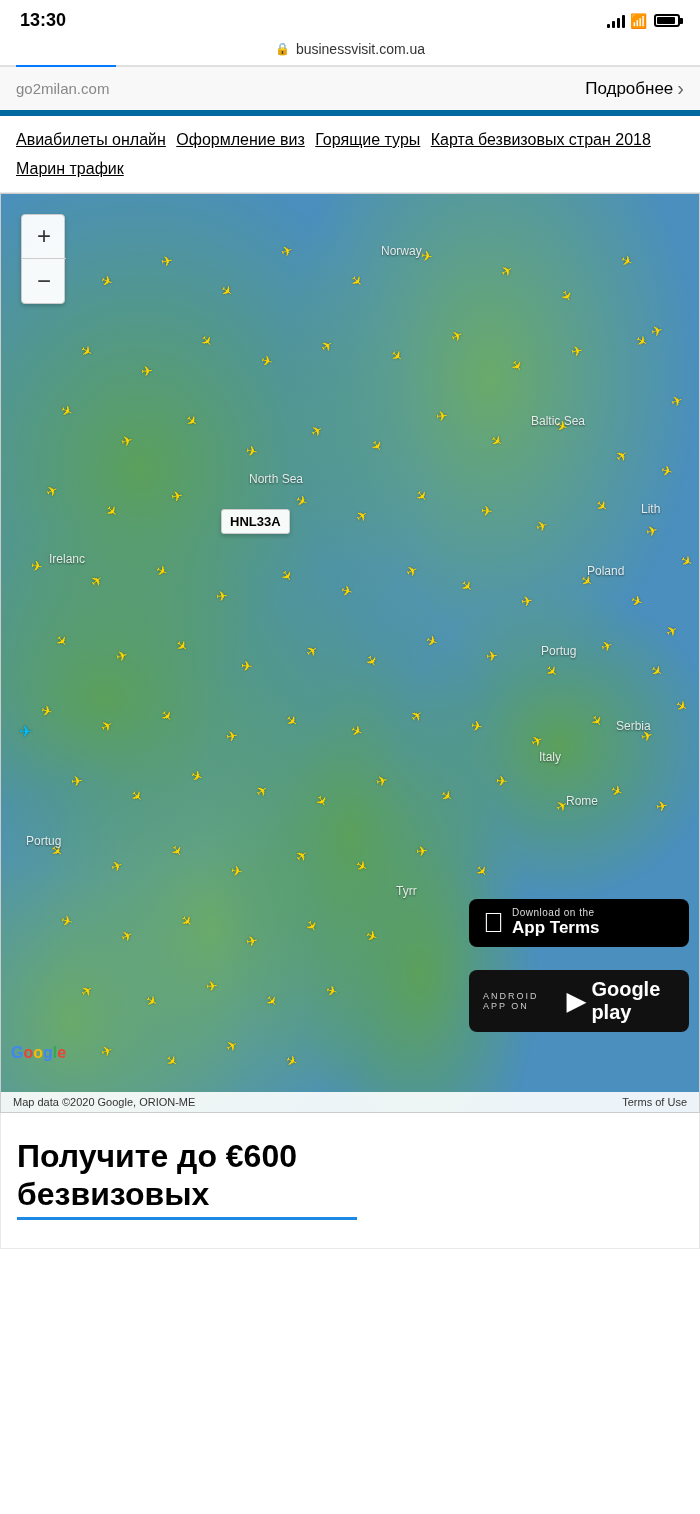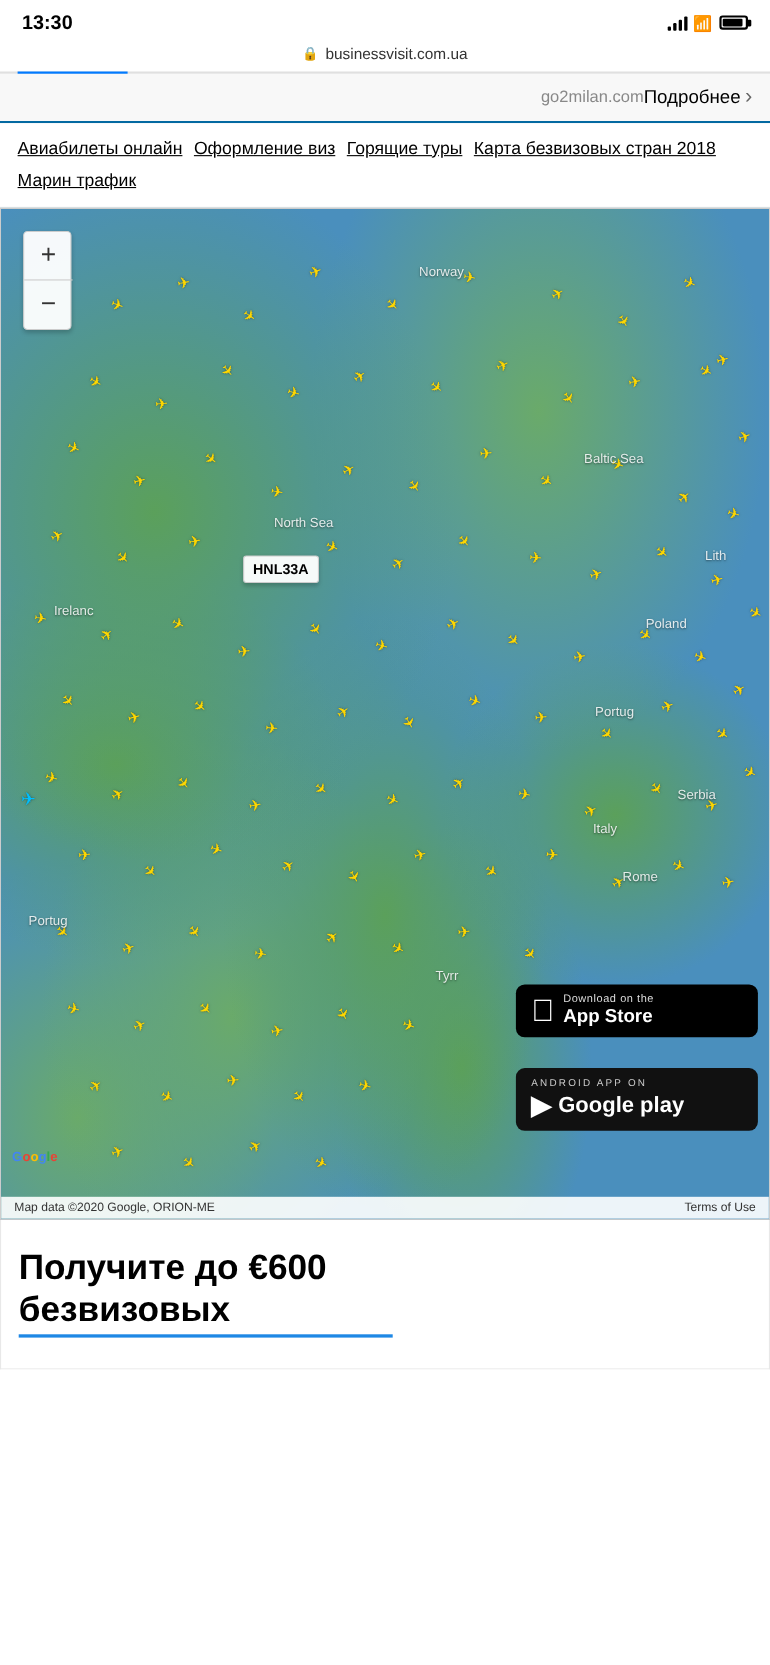--- a/index.html
+++ b/index.html
@@ -100,24 +100,24 @@
     }
     .lock-icon {
       font-size: 12px;
       color: #666;
     }
 
     
     .ad-banner {
       display: flex;
       align-items: center;
-      justify-content: flex-end;
+      justify-content: space-between;
       padding: 10px 16px;
       background: #f8f8f8;
-      border-bottom: 2px solid #0369a1;
+      border-bottom: 6px solid #0369a1;
     }
     .ad-source {
       font-size: 15px;
       color: #888;
     }
     .ad-more {
       font-size: 17px;
       color: #000;
       font-weight: 400;
       display: flex;
@@ -294,42 +294,42 @@
       letter-spacing: 0.5px;
     }
     .app-btn-name {
       font-size: 17px;
       font-weight: 600;
       color: #fff;
       white-space: nowrap;
     }
     .android-logo {
       display: flex;
-      flex-direction: column;
-      align-items: flex-start;
+      flex-direction: row;
+      align-items: center;
       gap: 2px;
     }
     .android-sub {
       font-size: 9px;
       color: #ccc;
       letter-spacing: 2px;
       text-transform: uppercase;
     }
     .android-name {
       font-size: 20px;
       font-weight: 700;
       color: #fff;
     }
 
     
     .google-watermark {
       position: absolute;
       bottom: 50px;
       left: 10px;
-      font-size: 12px;
+      font-size: 16px;
       font-weight: bold;
       text-align: right;
     }
     .google-watermark span:nth-child(1) { color: #4285F4; }
     .google-watermark span:nth-child(2) { color: #EA4335; }
     .google-watermark span:nth-child(3) { color: #FBBC05; }
     .google-watermark span:nth-child(4) { color: #4285F4; }
     .google-watermark span:nth-child(5) { color: #34A853; }
     .google-watermark span:nth-child(6) { color: #EA4335; }
 
@@ -581,21 +581,21 @@
 
   <div class="zoom-controls">
     <button class="zoom-btn">+</button>
     <button class="zoom-btn">−</button>
   </div>
 
   <div class="app-store-btn ios">
     <span class="app-btn-icon"></span>
     <div class="app-btn-text">
       <span class="app-btn-sub">Download on the</span>
-      <span class="app-btn-name">App Store</span>
+      <span class="app-btn-name">App Terms</span>
     </div>
   </div>
 
   <div class="app-store-btn android">
     <div class="android-logo">
       <span class="android-sub">ANDROID APP ON</span>
       <span class="android-name" style="display:flex;align-items:center;gap:6px;"><span style="font-size:24px;">▶</span> Google play</span>
     </div>
   </div>
 

